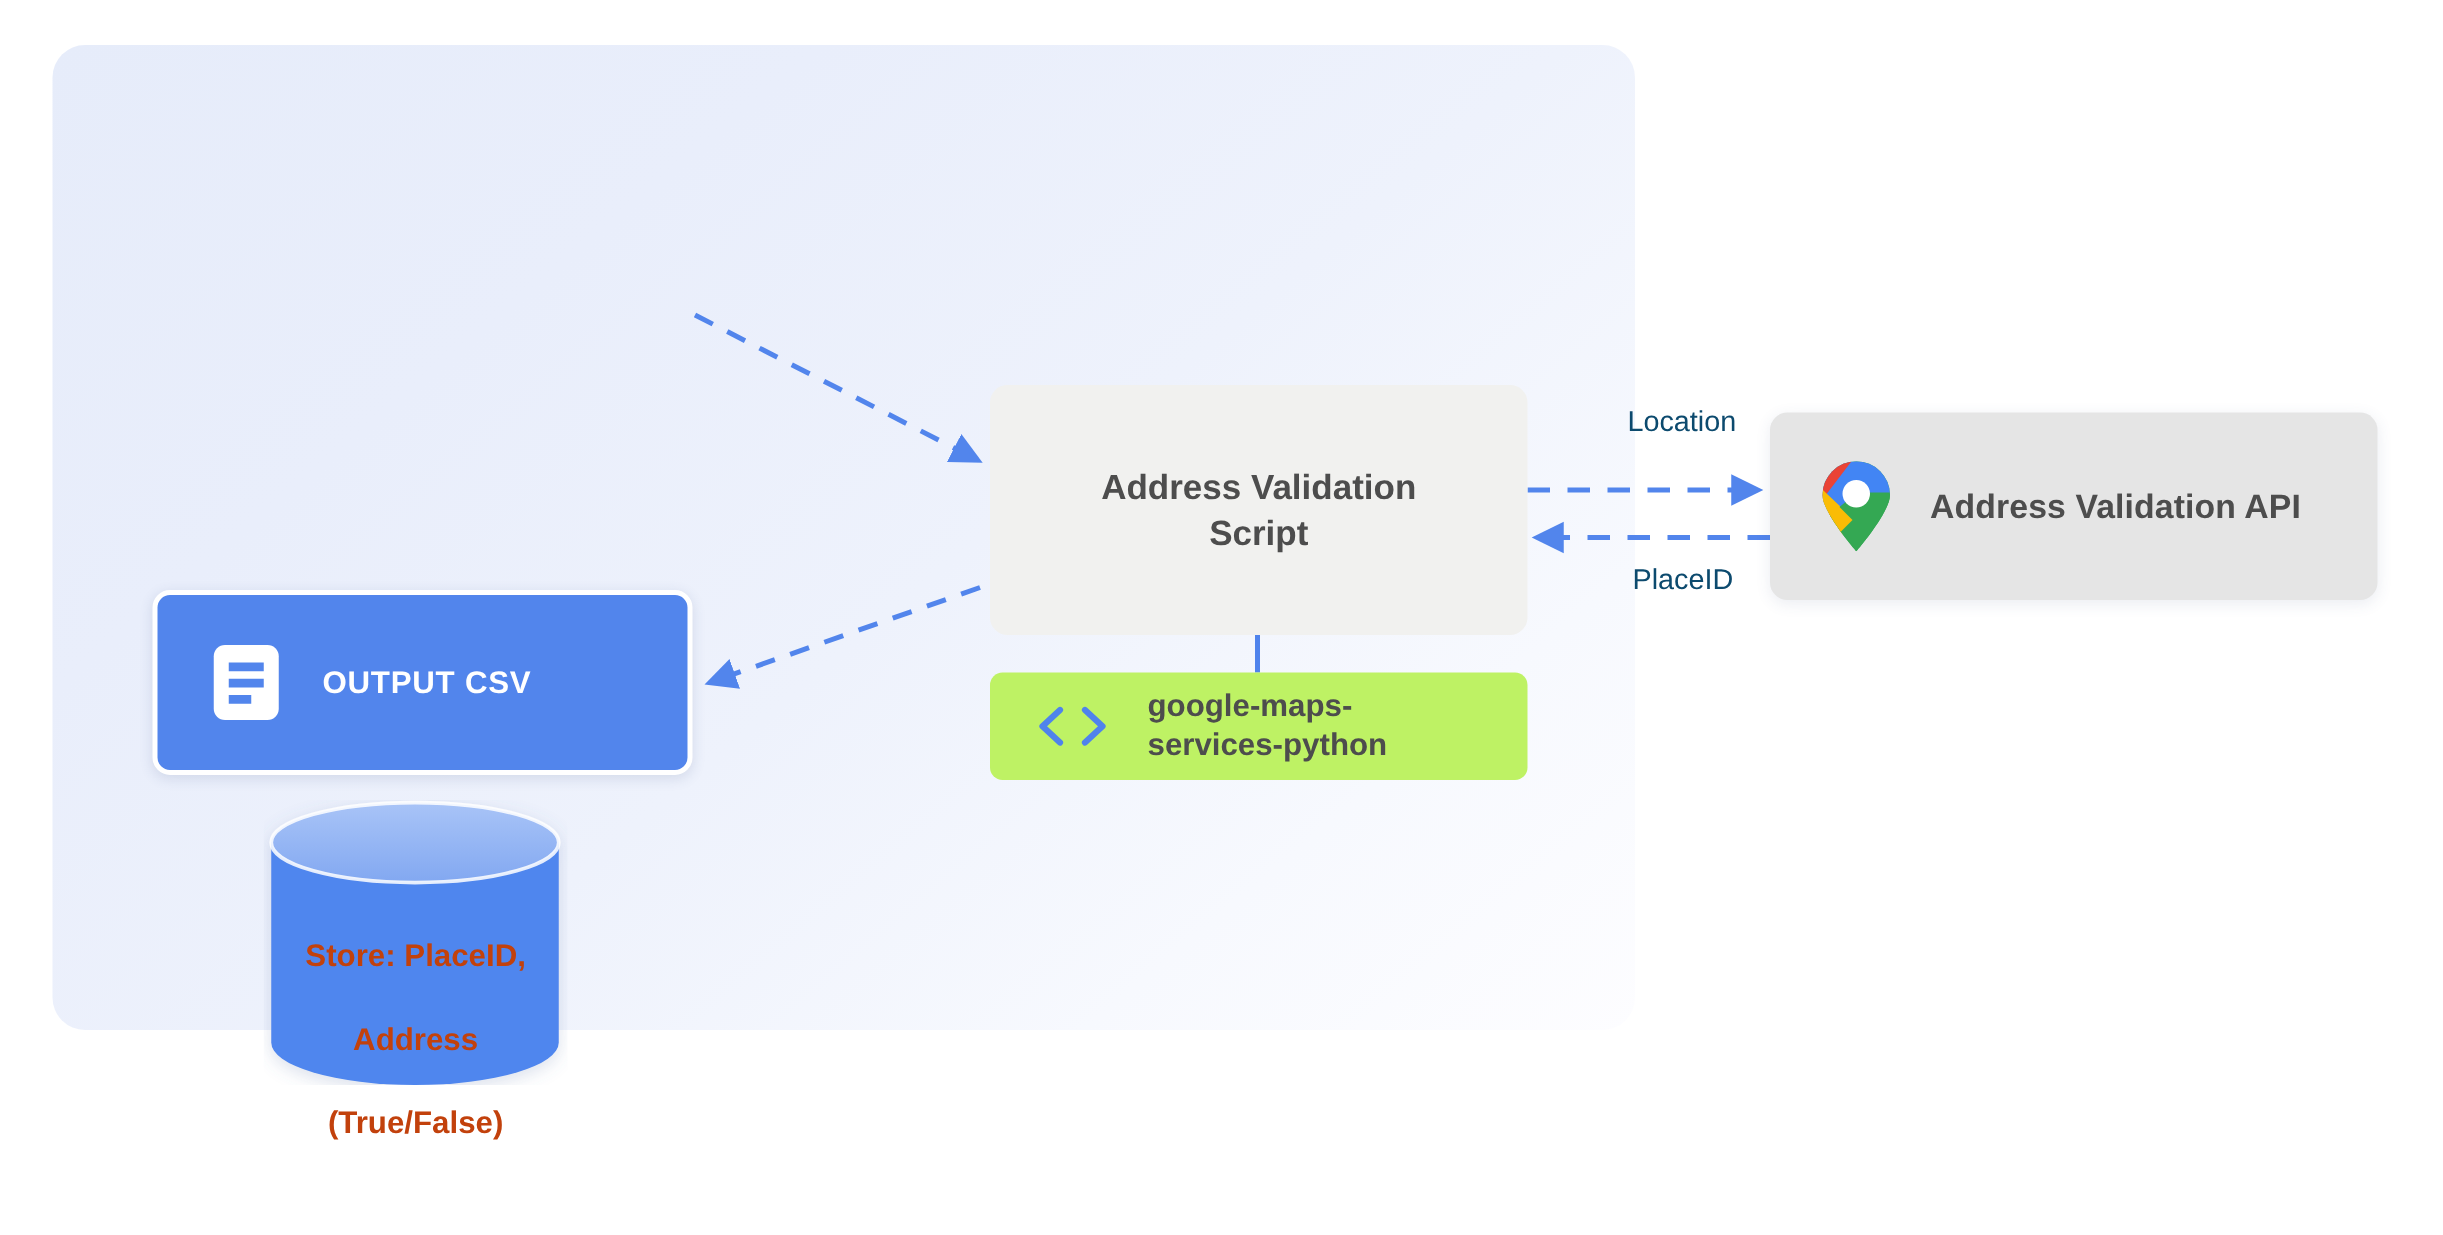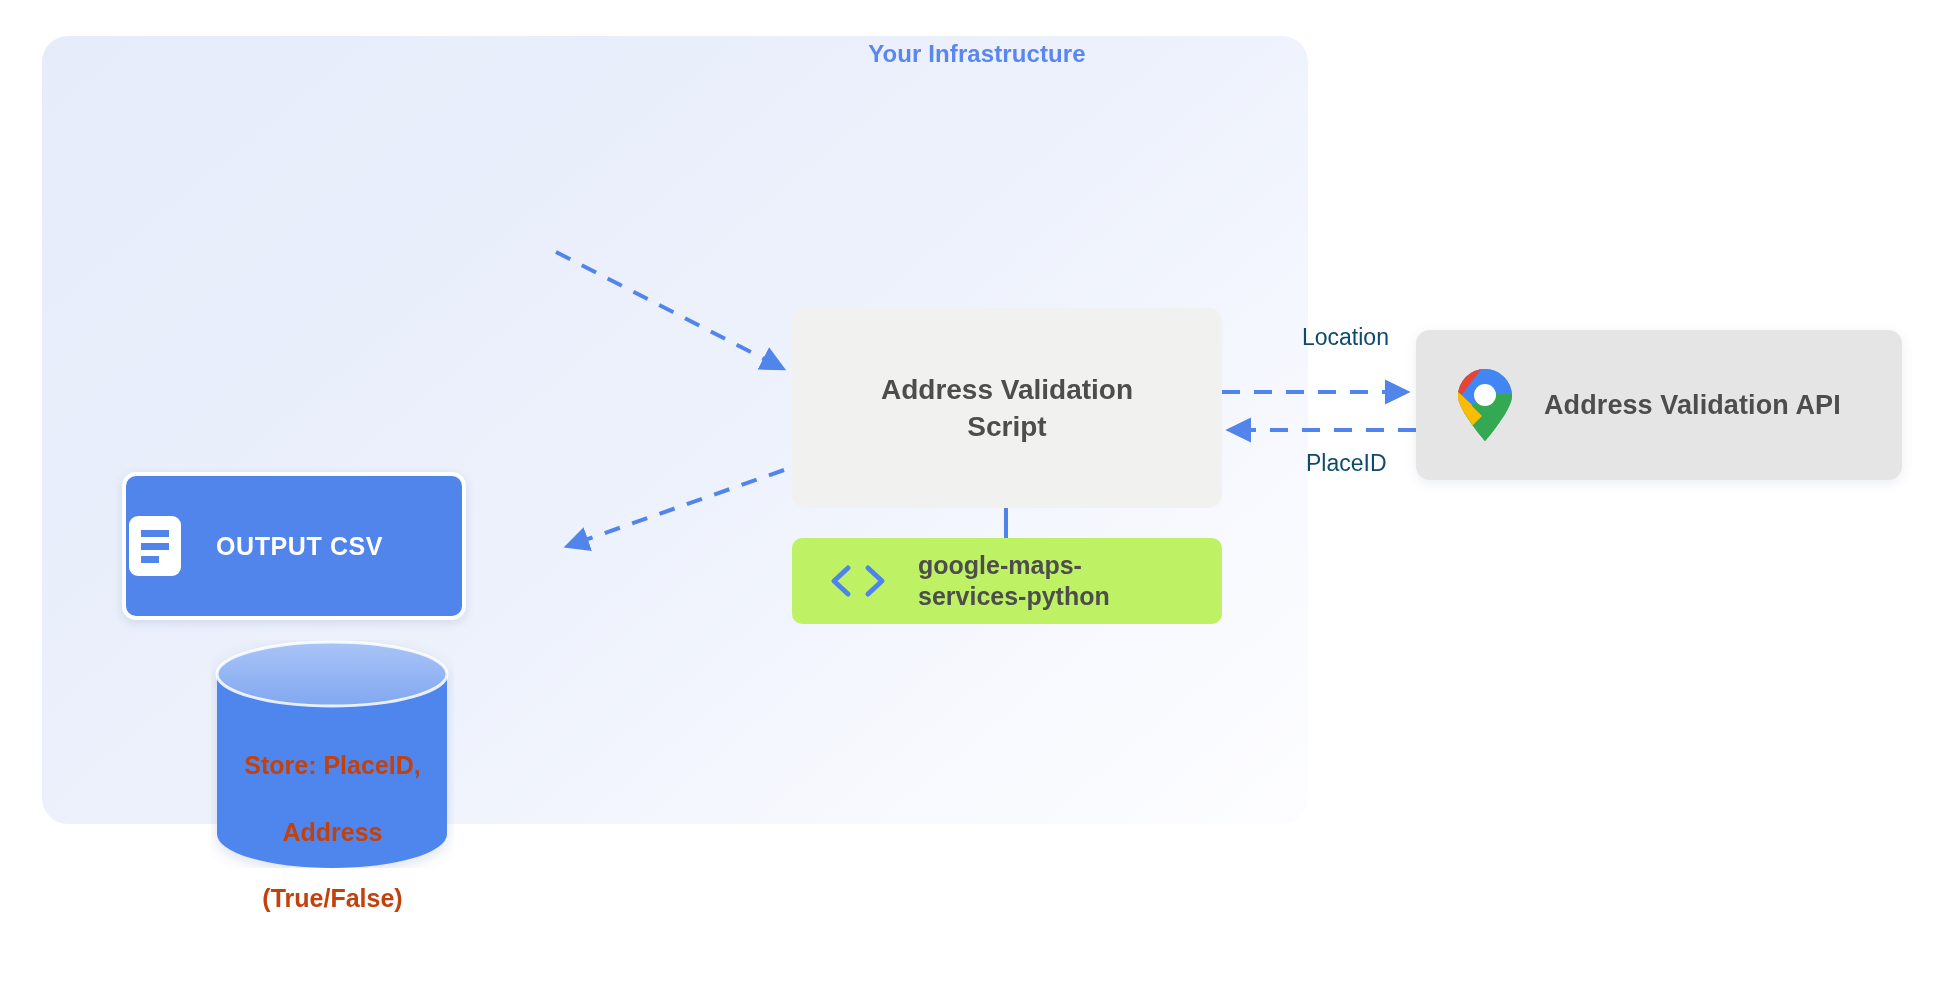--- a/index.html
+++ b/index.html
@@ -69,26 +69,27 @@
     font-weight: 700;
     color: #4c82ec;
     letter-spacing: .6px;
     margin-left: 36px;
   }
 
   
   #output-csv {
     left: 122px;
     top: 472px;
-    width: 344px;
+    width: 432px;
     height: 148px;
     background: #5285ec;
     border: 4px solid #ffffff;
     border-radius: 14px;
     box-shadow: 0 3px 10px rgba(60,80,130,.14);
+    padding-left: 42px;
   }
   #output-csv .csv-label {
     font-size: 25px;
     font-weight: 700;
     color: #ffffff;
     letter-spacing: .6px;
     margin-left: 32px;
   }
 
   .doc-icon { width: 58px; height: 66px; flex: 0 0 auto; }
@@ -212,21 +213,20 @@
     width: 1954px; height: 988px;
     pointer-events: none;
   }
 </style>
 </head>
 <body>
 
 <div id="canvas">
 
   <div class="infra-panel"></div>
-  <div class="infra-title">Your Infrastructure</div>
 
   <svg id="edges" viewBox="0 0 1954 988" xmlns="http://www.w3.org/2000/svg">
     <defs>
       <marker id="arrow-blue" viewBox="0 0 12 12" refX="9" refY="6" markerWidth="7" markerHeight="7" orient="auto-start-reverse">
         <path d="M 0 0.6 L 11 6 L 0 11.4 z" fill="#5285ec"></path>
       </marker>
     </defs>
 
     <g>
       <line x1="556" y1="252" x2="782" y2="368" stroke="#5285ec" stroke-width="4" stroke-dasharray="16 13" marker-end="url(#arrow-blue)"></line>

